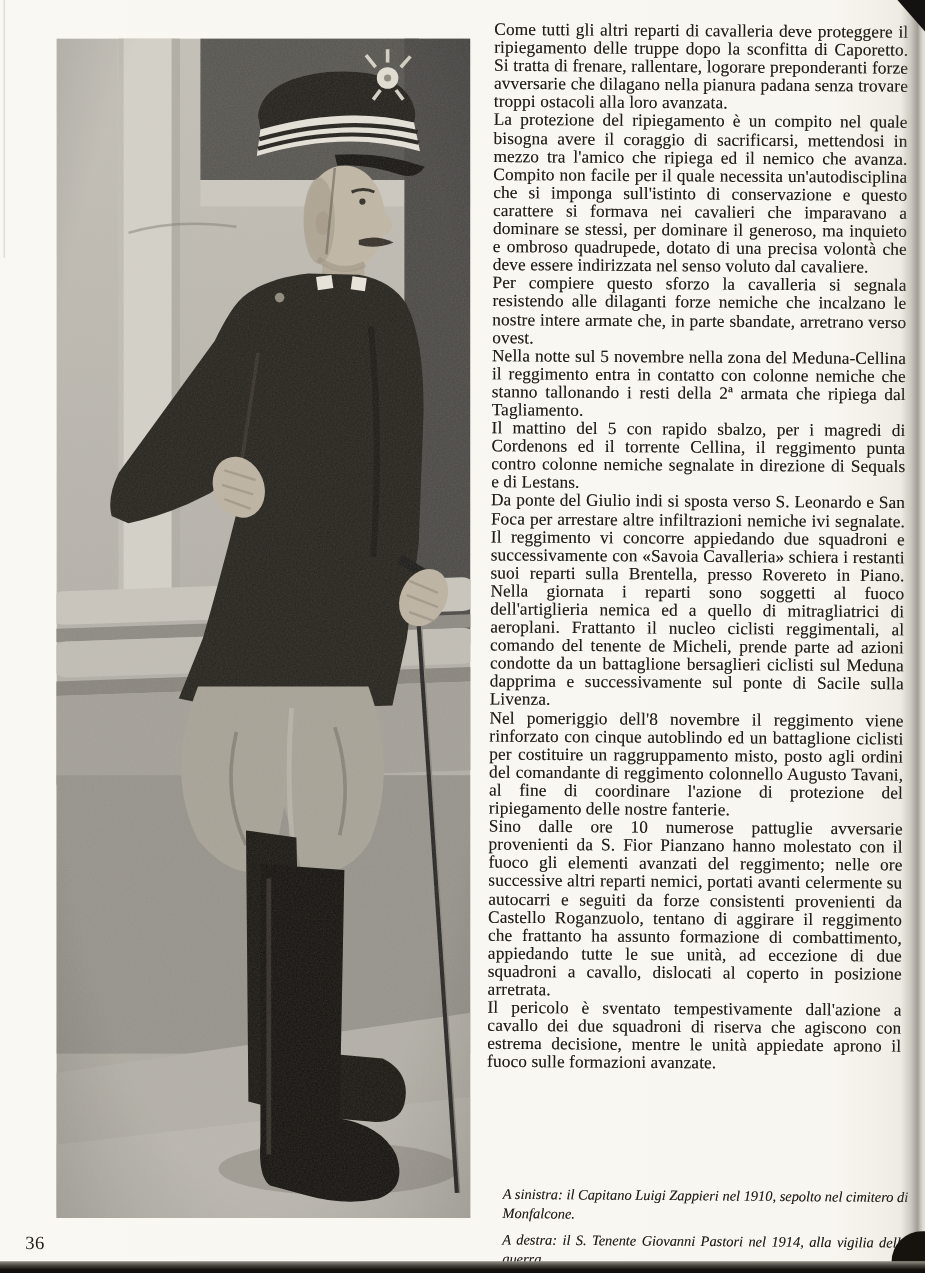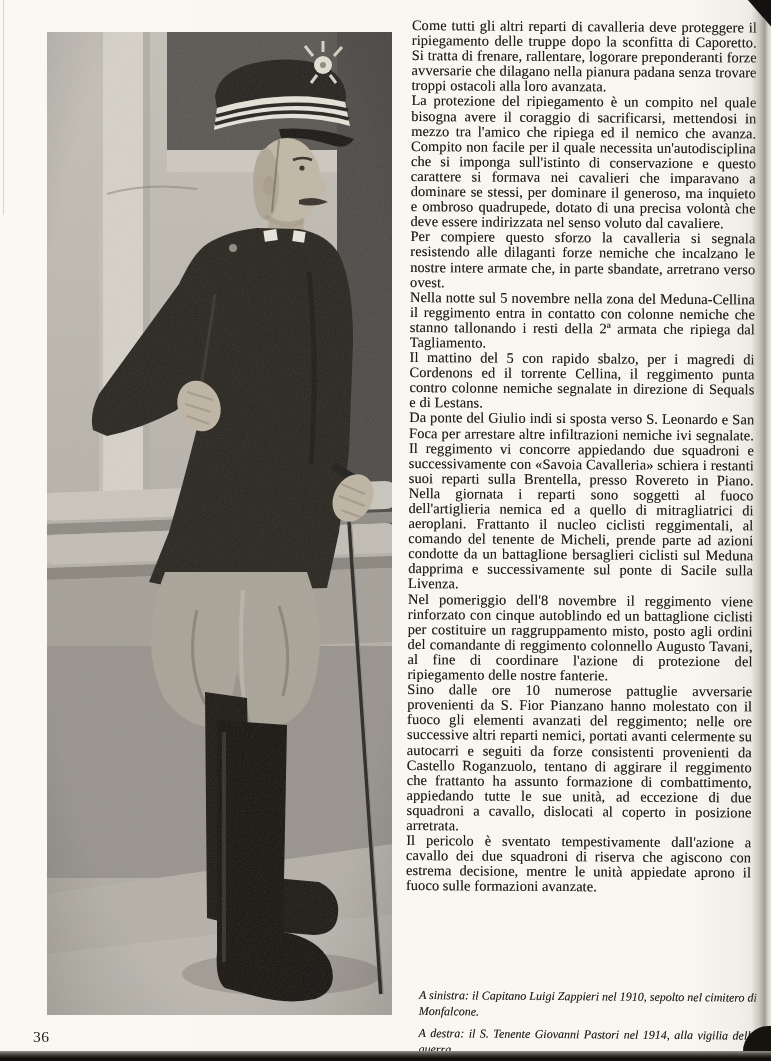--- a/index.html
+++ b/index.html
@@ -28,21 +28,21 @@
   
   .captions{
     position:absolute;left:419px;top:988px;width:338px;
     font-size:12px;line-height:15.5px;font-style:italic;
     text-align:justify;
     transform:rotate(0.45deg);transform-origin:left top;
     text-shadow:0 0 0.3px rgba(32,29,25,0.5);
   }
   .captions p{margin:0 0 7px 0;}
   
-  .pagenum{position:absolute;left:33px;top:1028px;font-size:15.5px;letter-spacing:0.5px;}
+  .pagenum{position:absolute;left:21px;top:1028px;font-size:15.5px;letter-spacing:0.5px;}
   
   .left-line{position:absolute;left:3px;top:0;width:1px;height:215px;background:#d9d6cf;}
   .edge-right{
     position:absolute;top:0;right:0;width:20px;height:100%;
     background:linear-gradient(90deg,rgba(170,166,158,0) 0%,rgba(168,164,156,0.45) 40%,rgba(132,128,120,0.7) 68%,rgba(196,193,186,0.35) 88%,rgba(255,255,255,0) 100%);
   }
   .corner-tr{
     position:absolute;top:0;right:0;width:34px;height:30px;
     background:#141210;
     -webkit-clip-path:polygon(32% 0,100% 0,100% 88%);

